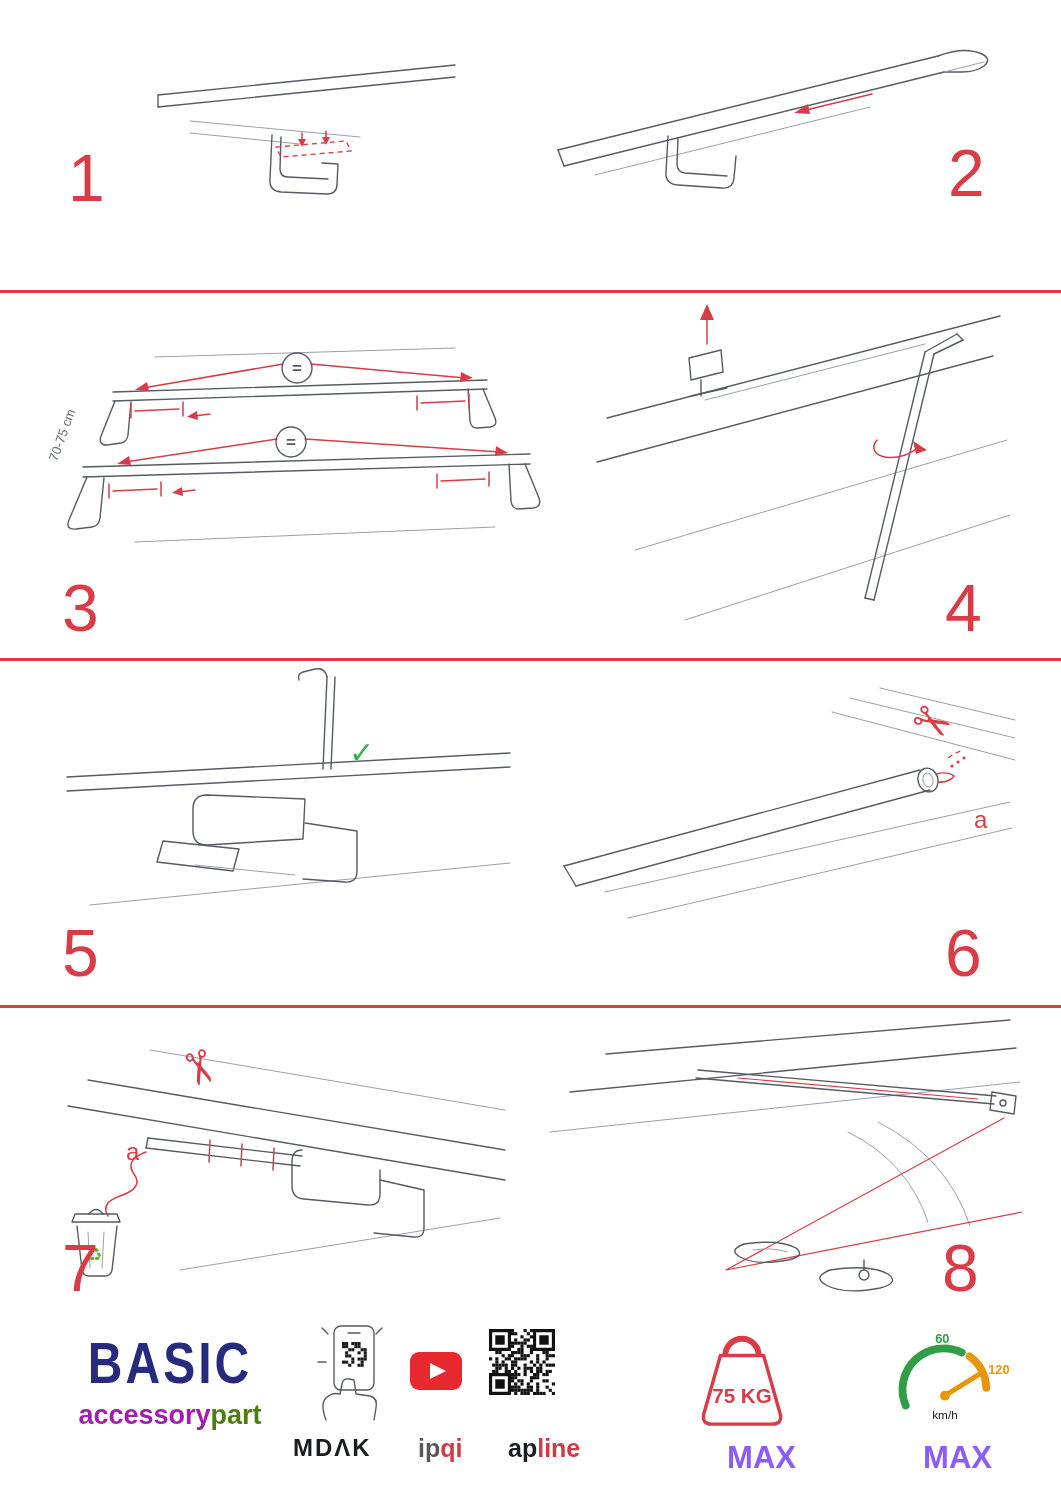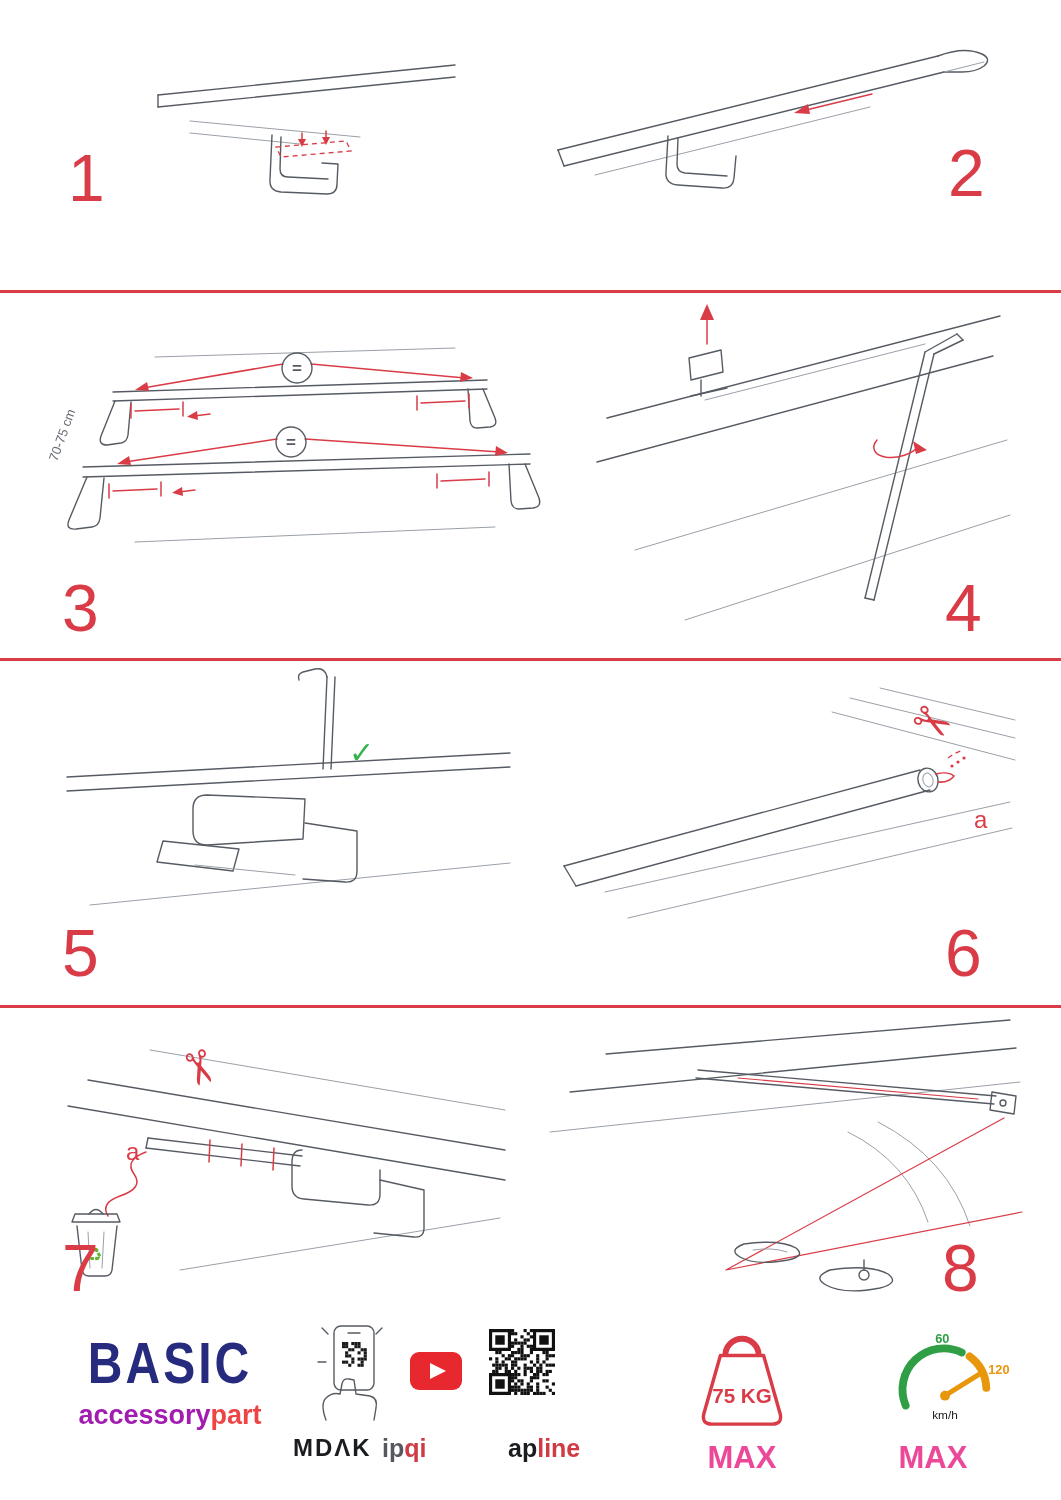--- a/index.html
+++ b/index.html
@@ -17,25 +17,25 @@
   .glyph{font-family:"DejaVu Sans",sans-serif;}
   .scissors{fill:#d93c46;font-size:46px;}
   .check{fill:#37b24d;font-size:30px;font-weight:bold;}
   .recycle{fill:#62b52e;font-size:18px;}
   .alabel{fill:#d93c46;font-size:24px;font-family:"Liberation Sans",sans-serif;}
   .dim{fill:#6a6f76;font-size:13px;font-family:"Liberation Sans",sans-serif;}
   .eq{fill:#565b63;font-size:17px;font-weight:bold;text-anchor:middle;font-family:"Liberation Sans",sans-serif;}
   .brand{position:absolute;left:65px;top:1330px;width:210px;text-align:center;color:#272b7e;
          font-size:48px;font-weight:bold;letter-spacing:3px;transform:scaleY(1.2);transform-origin:center top;}
   .brand-sub{position:absolute;left:55px;top:1400px;width:230px;text-align:center;font-size:27px;font-weight:bold;}
-  .w1{color:#a21caf;} .w2{color:#ef4444;}
+  .w1{color:#a21caf;} .w2{color:#4d7c0f;}
   .partner{position:absolute;text-align:left;font-weight:bold;color:#1b1c20;}
   .ip{color:#55585e;} .qi{color:#cf3a44;}
   .ap{color:#1b1c20;} .line{color:#cf3a44;}
-  .max-label{position:absolute;text-align:center;font-size:31px;font-weight:bold;color:#ec4899;}
+  .max-label{position:absolute;text-align:right;font-size:31px;font-weight:bold;color:#8b5cf6;}
 </style>
 </head>
 <body>
 
 <div>
   <div class="abs" style="left:150px;top:55px;width:310px;height:195px">
     <svg width="310" height="195" viewBox="0 0 310 195">
       <path class="ln" d="M8,40 L305,10"></path>
       <path class="ln" d="M8,52 L305,22"></path>
       <path class="ln" d="M8,40 L8,52"></path>
@@ -321,21 +321,21 @@
     </svg>
   </div>
   <div class="partner" style="left:293px;top:1434px;width:120px;font-size:24px;letter-spacing:2px">MDΛK</div>
 
   <div class="abs" style="left:410px;top:1352px;width:52px;height:38px">
     <svg width="52" height="38" viewBox="0 0 52 38">
       <rect x="0" y="0" width="52" height="38" rx="9" fill="#e8282f"></rect>
       <polygon points="20,11 36,19 20,27" fill="#fff"></polygon>
     </svg>
   </div>
-  <div class="partner" style="left:382px;top:1434px;width:68px;font-size:25px">
+  <div class="partner" style="left:418px;top:1434px;width:68px;font-size:25px">
     <span class="ip">ip</span><span class="qi">qi</span>
   </div>
 
   <div class="abs" style="left:489px;top:1329px;width:66px;height:66px">
     <svg width="66" height="66" viewBox="0 0 63 63">
       <g id="qr-cells" fill="#111">
           <rect x="21" y="0" width="3" height="3"></rect>
           <rect x="33" y="0" width="3" height="3"></rect>
           <rect x="39" y="0" width="3" height="3"></rect>
           <rect x="21" y="3" width="3" height="3"></rect>

